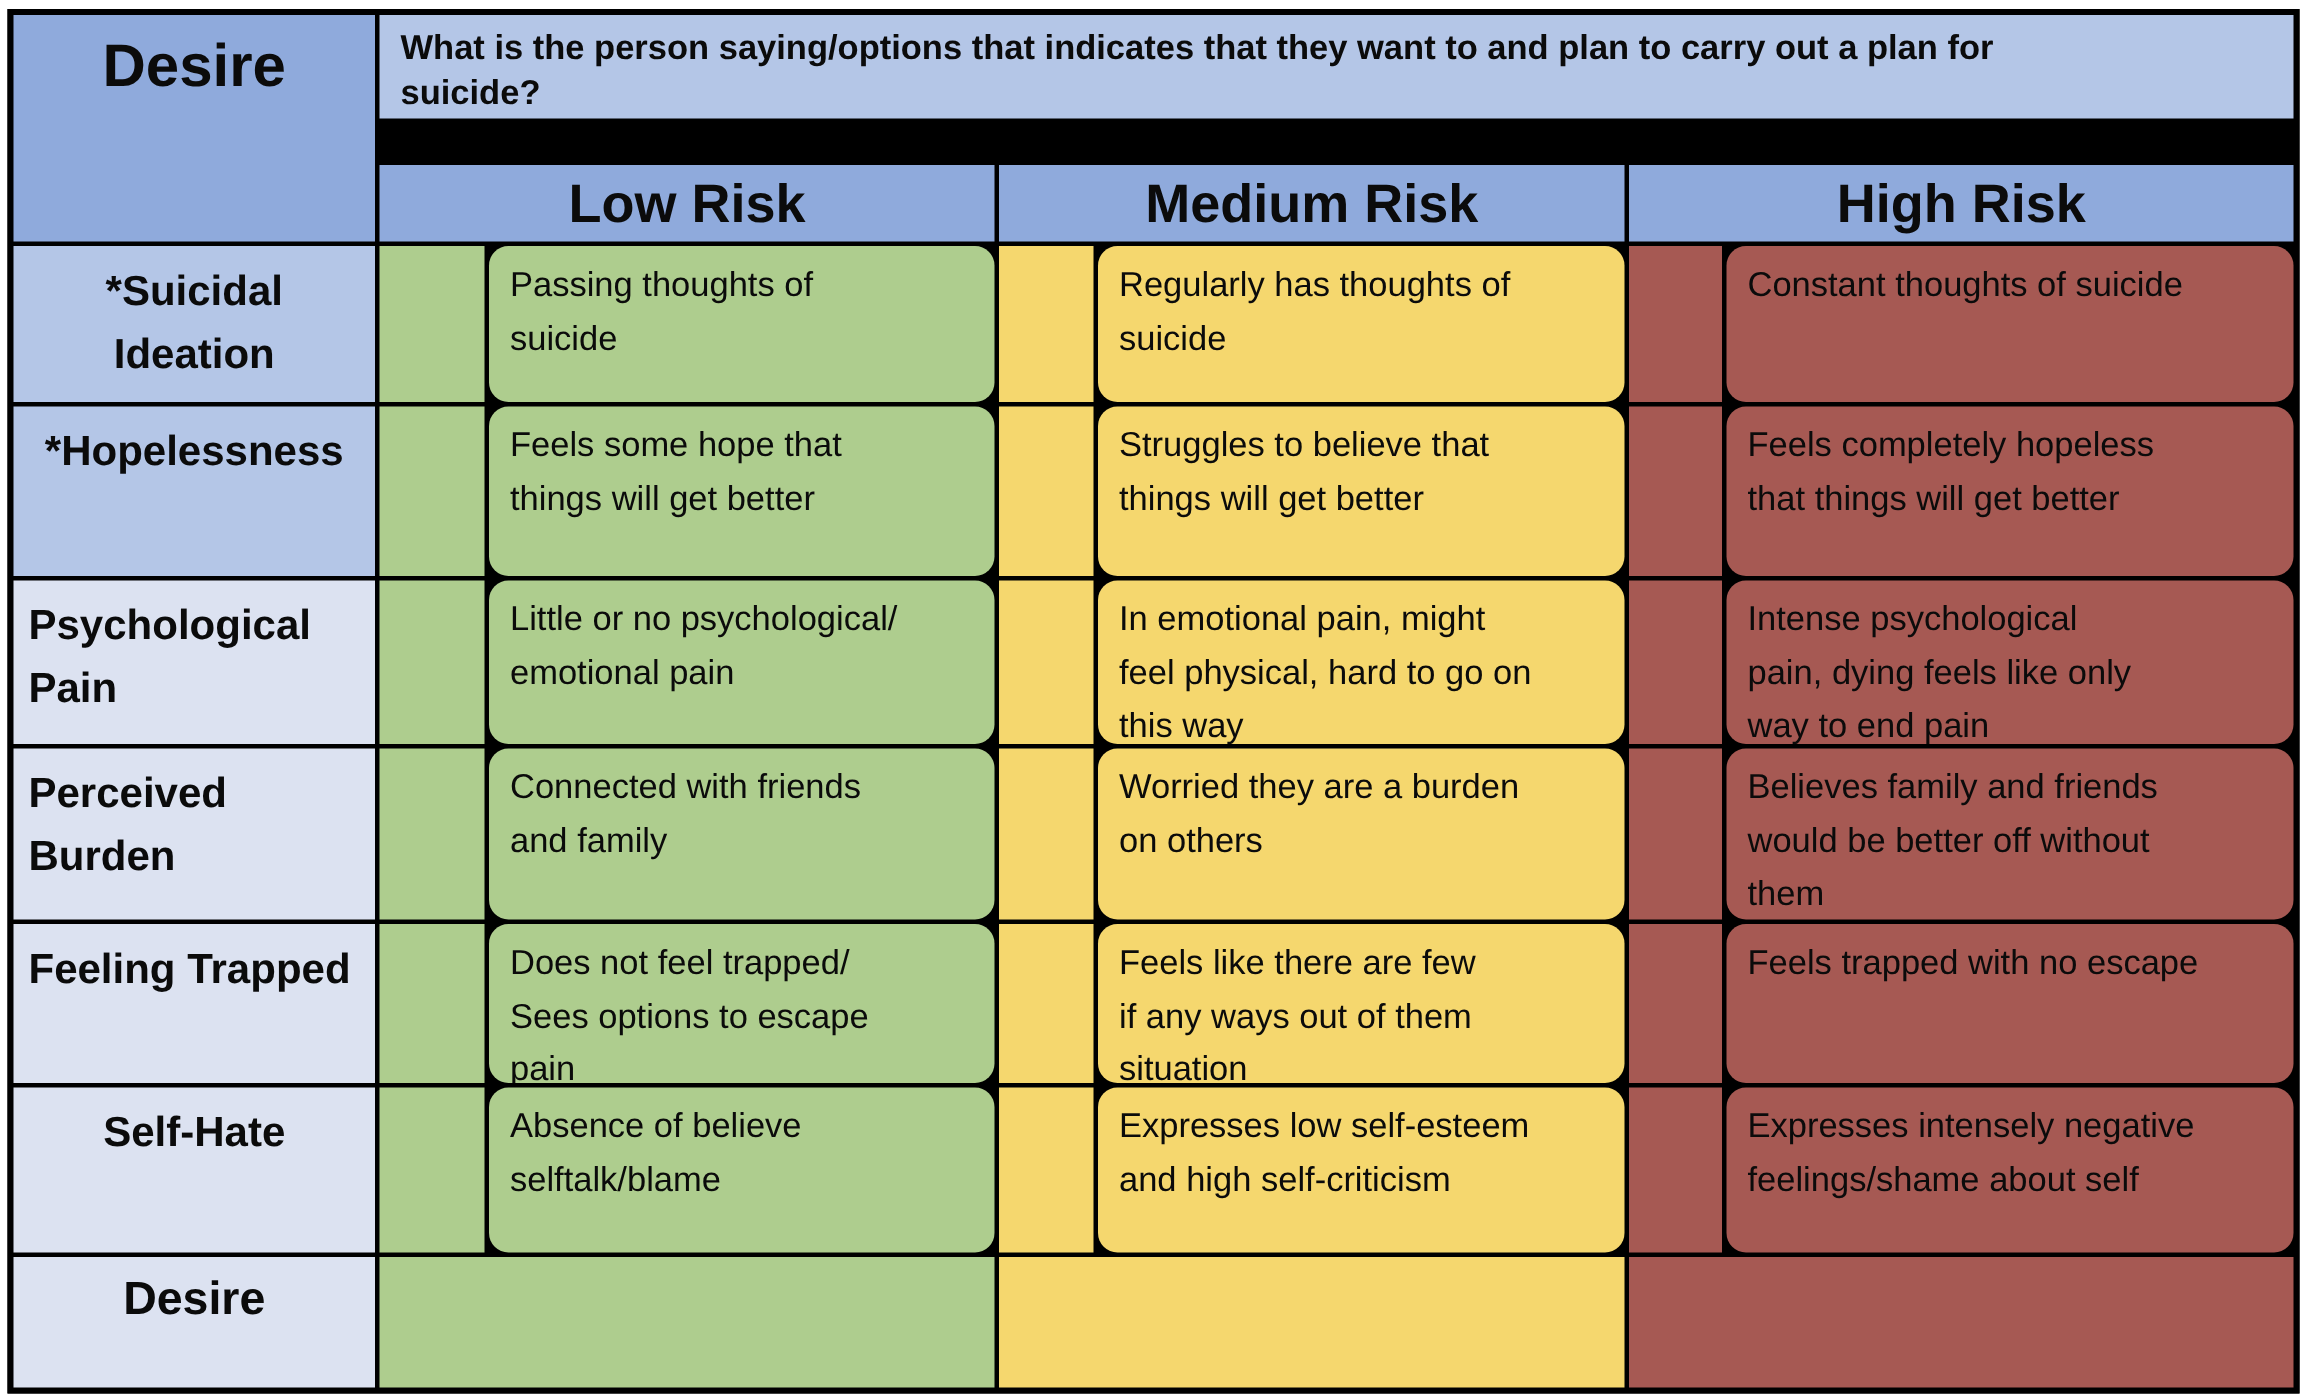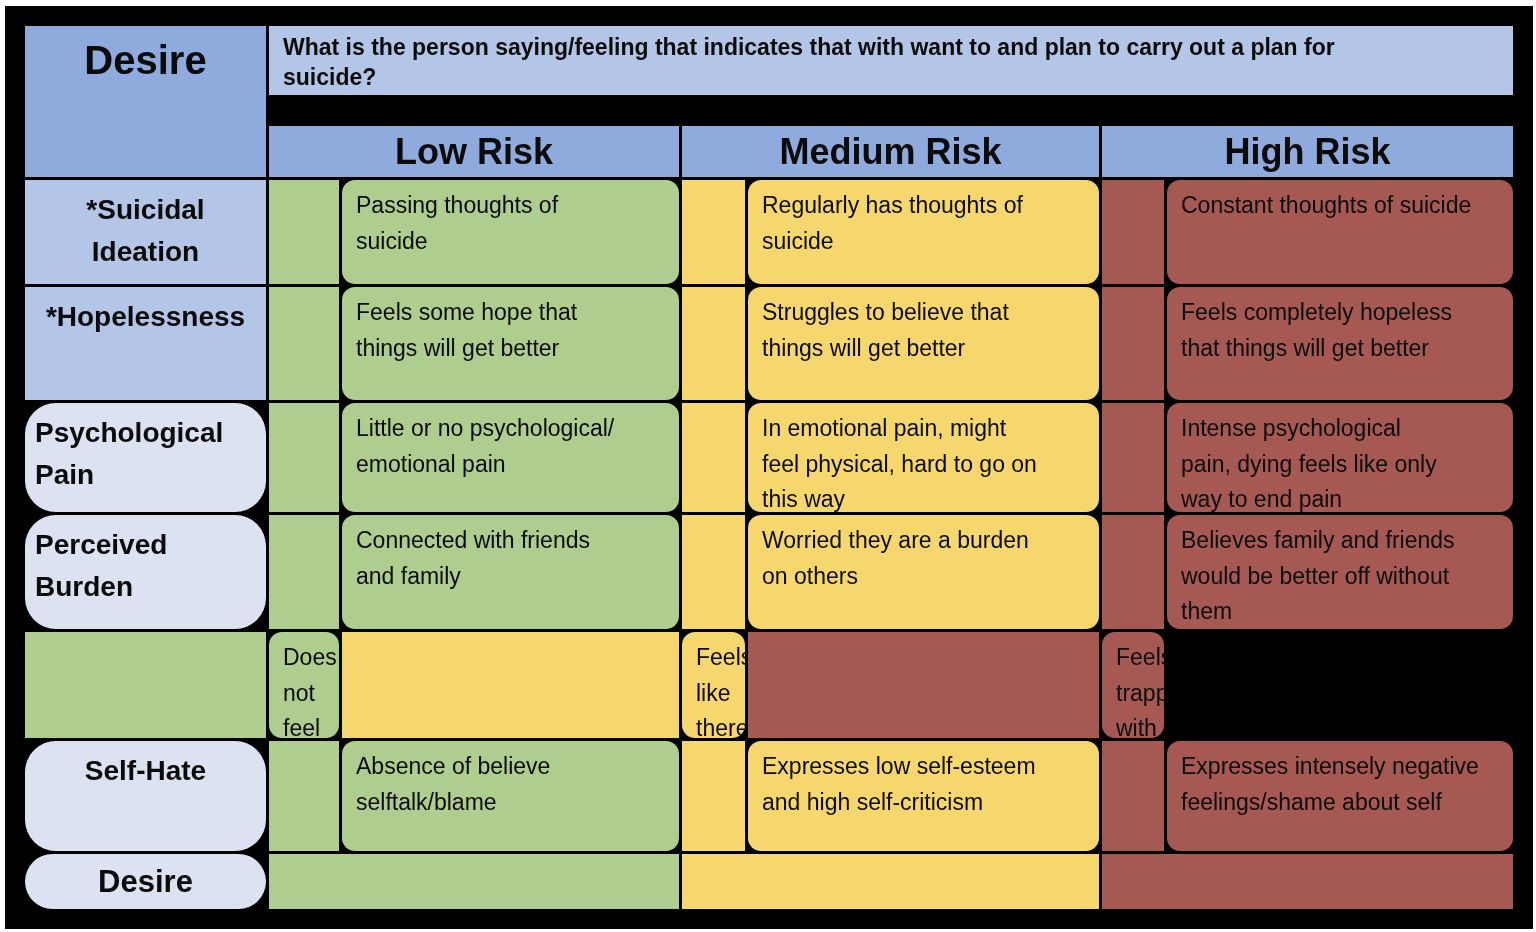--- a/index.html
+++ b/index.html
@@ -1,15 +1,15 @@
 <!DOCTYPE html>
 <html style="--header-blue: #8FAADC; --light-blue: #B4C6E7; --pale-blue: #DCE2F1; --low-green: #AECD8E; --medium-yellow: #F5D76E; --high-red: #A65953; --border: #000000;"><head>
 <meta charset="utf-8">
 <style>
-  * { margin: 0; padding: 16px; box-sizing: border-box; }
+  * { margin: 0; padding: 0; box-sizing: border-box; }
   html, body {
     width: 1536px; height: 932px;
     background: #ffffff;
     font-family: "Liberation Sans", sans-serif;
     color: #0b0b0b;
     overflow: hidden;
   }
   .risk-table {
     position: absolute;
     left: 5px; top: 6px;
@@ -53,21 +53,21 @@
   .rowhead {
     grid-column: 1;
     padding: 9px 10px 0 10px;
     font-size: 28px; font-weight: bold;
     line-height: 1.5;
     white-space: pre-line;
   }
   .rowhead.center { text-align: center; }
   .rowhead.left   { text-align: left; }
   .bg-blue  { background: var(--light-blue, #B4C6E7); }
-  .bg-pale  { background: var(--pale-blue, #DCE2F1); border-radius: 31px; }
+  .bg-pale  { background: var(--pale-blue, #DCE2F1); }
 
   
   .strip { }
   .bg-green  { background: var(--low-green, #AECD8E); }
   .bg-yellow { background: var(--medium-yellow, #F5D76E); }
   .bg-red    { background: var(--high-red, #A65953); }
   .bodycell {
     padding: 8px 12px 0 14px;
     font-size: 23px;
     line-height: 1.55;
@@ -85,21 +85,21 @@
   .footer-low    { grid-column: 2 / 4; grid-row: 9; }
   .footer-medium { grid-column: 4 / 6; grid-row: 9; }
   .footer-high   { grid-column: 6 / 8; grid-row: 9; }
 </style>
 </head>
 <body>
 
 <div class="risk-table">
 
   <div class="cell cat-cell">Desire</div>
-  <div class="cell question-cell">What is the person saying/feeling that indicates that with want to and plan to carry out a plan for
+  <div class="cell question-cell">What is the person saying/options that indicates that they want to and plan to carry out a plan for
 suicide?</div>
   <div class="cell colhead low">Low Risk</div>
   <div class="cell colhead medium">Medium Risk</div>
   <div class="cell colhead high">High Risk</div>
 
   <div class="cell rowhead center bg-blue">*Suicidal
 Ideation</div>
   <div class="cell strip bg-green"></div>
   <div class="cell bodycell bg-green">Passing thoughts of
 suicide</div>
@@ -139,20 +139,21 @@
   <div class="cell bodycell bg-green">Connected with friends
 and family</div>
   <div class="cell strip bg-yellow"></div>
   <div class="cell bodycell bg-yellow">Worried they are a burden
 on others</div>
   <div class="cell strip bg-red"></div>
   <div class="cell bodycell bg-red">Believes family and friends
 would be better off without
 them</div>
 
+  <div class="cell rowhead left bg-pale">Feeling Trapped</div>
   <div class="cell strip bg-green"></div>
   <div class="cell bodycell bg-green">Does not feel trapped/
 Sees options to escape
 pain</div>
   <div class="cell strip bg-yellow"></div>
   <div class="cell bodycell bg-yellow">Feels like there are few
 if any ways out of them
 situation</div>
   <div class="cell strip bg-red"></div>
   <div class="cell bodycell bg-red">Feels trapped with no escape</div>

